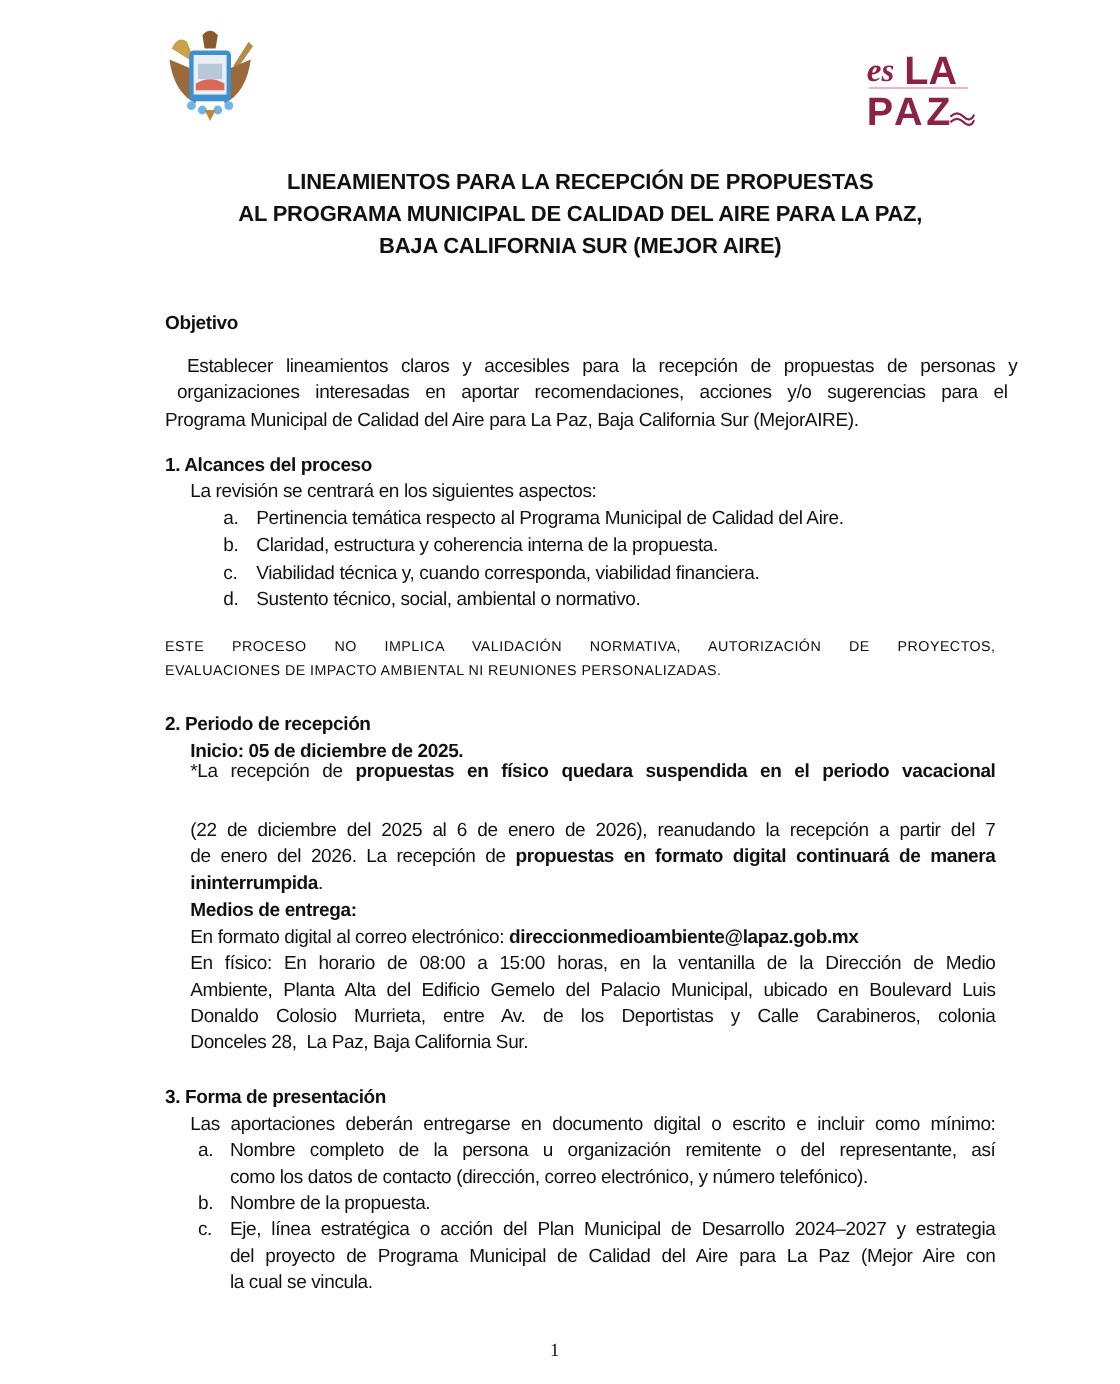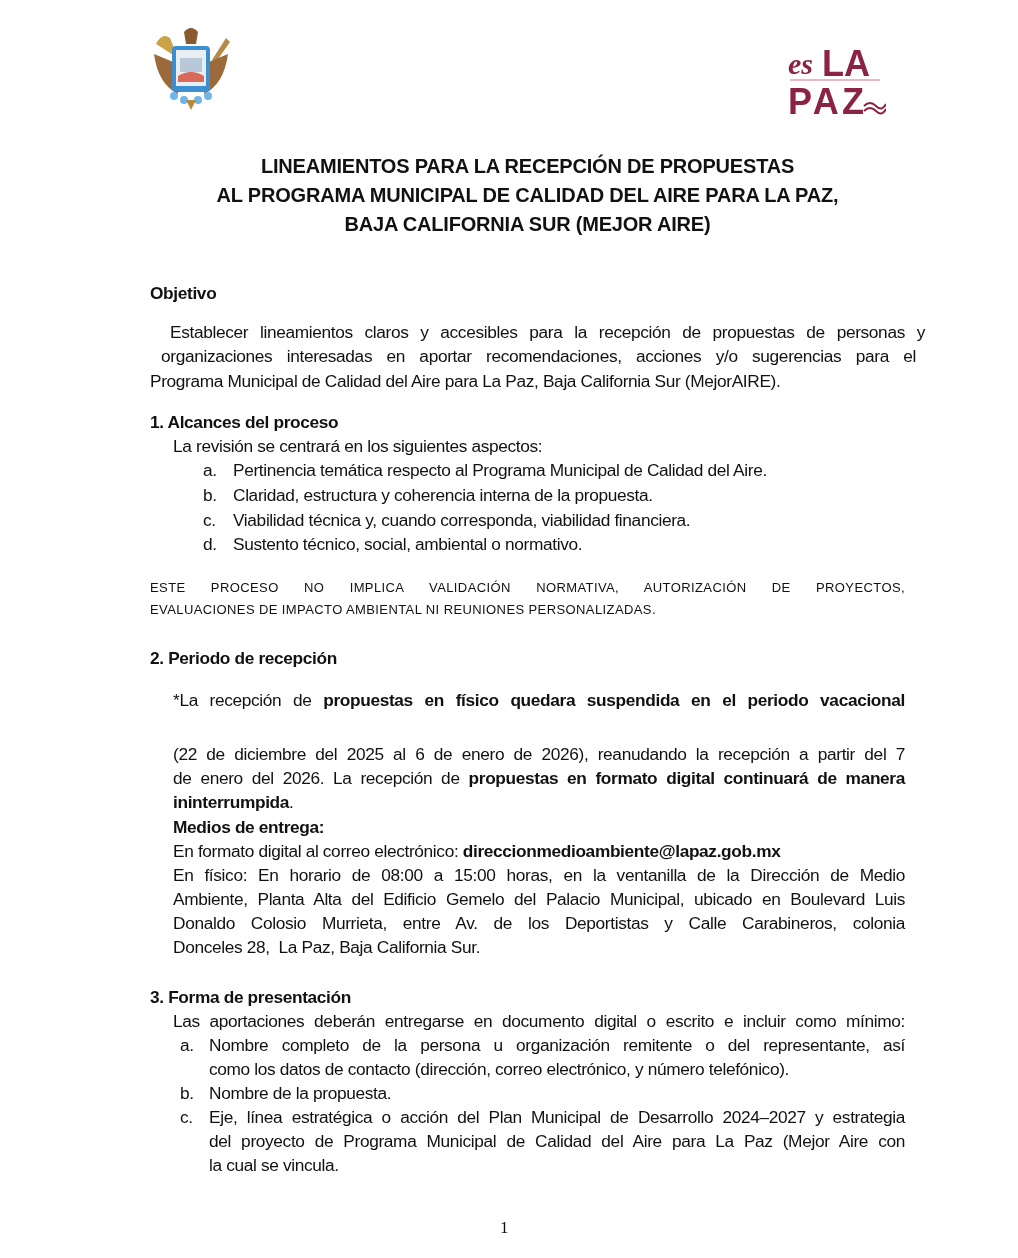--- a/index.html
+++ b/index.html
@@ -83,20 +83,21 @@
     <div>
       <span class="txt" style="left:203px; top:532px;">d.</span>
       <span class="txt" style="left:233px; top:532px;">Sustento técnico, social, ambiental o normativo.</span>
     </div>
   </div>
 
   <div class="txt caps just" style="left:150px; top:576px; width:755px;">ESTE PROCESO NO IMPLICA VALIDACIÓN NORMATIVA, AUTORIZACIÓN DE PROYECTOS,</div>
   <div class="txt caps" style="left:150px; top:598px;">EVALUACIONES DE IMPACTO AMBIENTAL NI REUNIONES PERSONALIZADAS.</div>
 
   <div class="txt h" style="left:150px; top:646px;">2. Periodo de recepción</div>
+  <div class="txt b" style="left:173px; top:670px;">Inicio: 05 de diciembre de 2025.</div>
 
   <div class="txt just" style="left:173px; top:688px; width:732px;"><span>*La recepción de </span><span class="b">propuestas en físico quedara suspendida en el periodo vacacional</span></div>
   <div class="txt just" style="left:173px; top:742px; width:732px;">(22 de diciembre del 2025 al 6 de enero de 2026), reanudando la recepción a partir del 7</div>
   <div class="txt just" style="left:173px; top:766px; width:732px;"><span>de enero del 2026. La recepción de </span><span class="b">propuestas en formato digital continuará de manera</span></div>
   <div class="txt" style="left:173px; top:790px;"><span class="b">ininterrumpida</span><span>.</span></div>
 
   <div class="txt b" style="left:173px; top:815px;">Medios de entrega:</div>
   <div class="txt" style="left:173px; top:839px;"><span>En formato digital al correo electrónico: </span><span class="b">direccionmedioambiente@lapaz.gob.mx</span></div>
   <div class="txt just" style="left:173px; top:863px; width:732px;">En físico: En horario de 08:00 a 15:00 horas, en la ventanilla de la Dirección de Medio</div>
   <div class="txt just" style="left:173px; top:887px; width:732px;">Ambiente, Planta Alta del Edificio Gemelo del Palacio Municipal, ubicado en Boulevard Luis</div>

